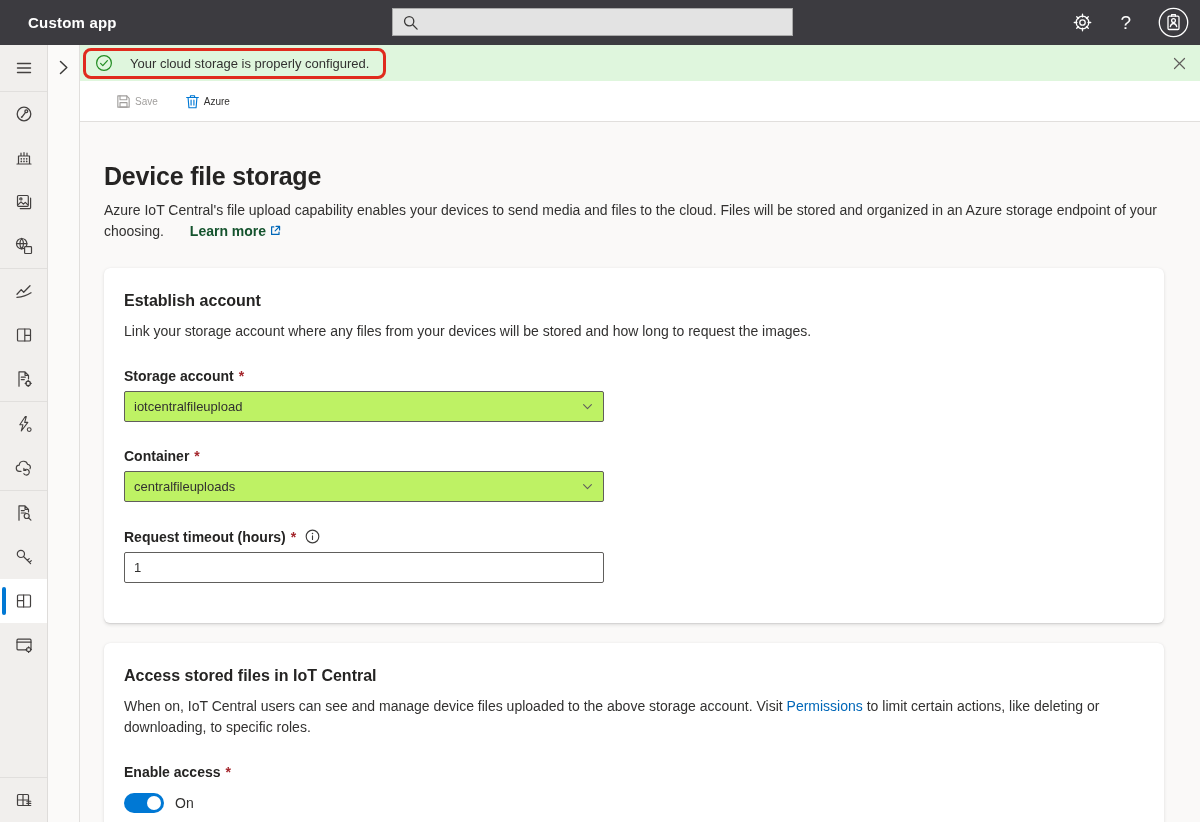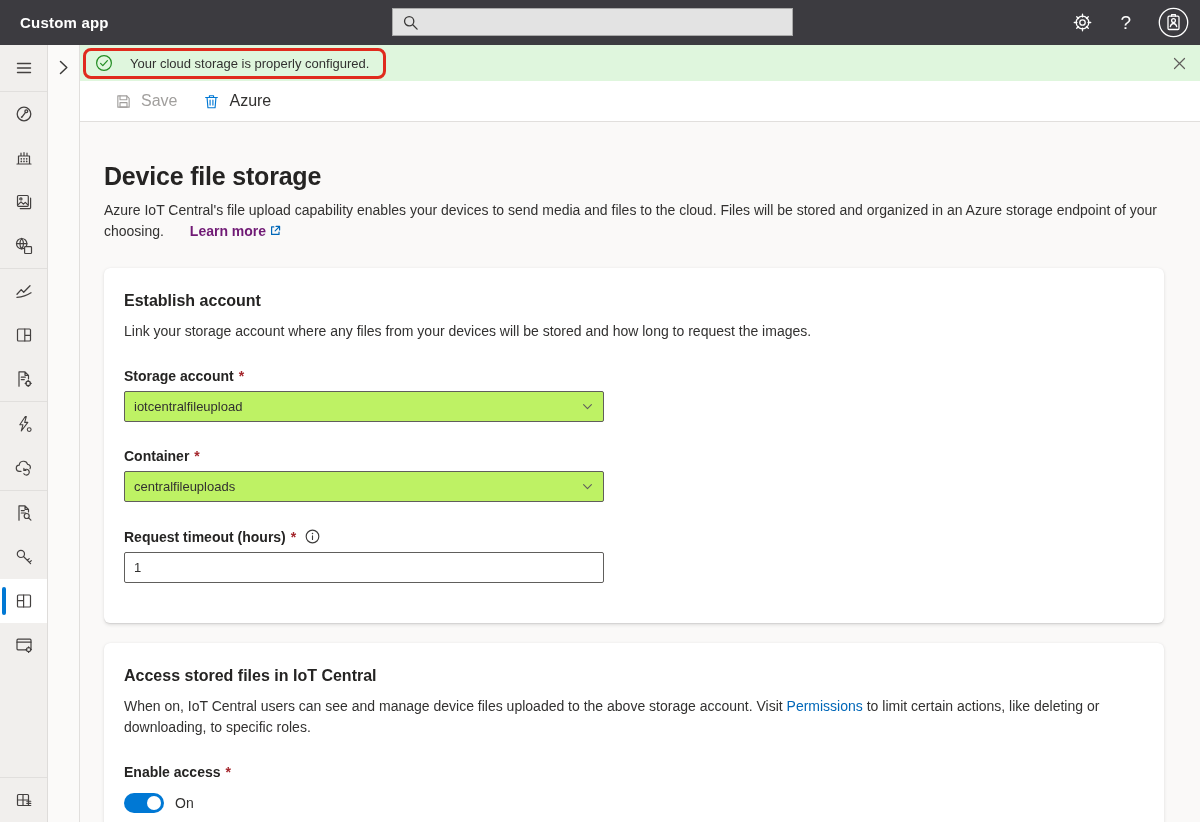--- a/index.html
+++ b/index.html
@@ -2,21 +2,21 @@
 <html><head>
 <meta charset="utf-8">
 <style>
   * { margin:0; padding:0; box-sizing:border-box; }
   html,body { width:1200px; height:822px; }
   body { font-family:"Liberation Sans", sans-serif; color:#323130; background:#faf9f8; overflow:hidden; font-size:14px; }
   svg.icon { stroke:currentColor; fill:none; stroke-width:1.3; stroke-linecap:round; stroke-linejoin:round; display:block; }
 
   
   .topbar { height:45px; background:#3c3b40; display:flex; align-items:center; position:relative; }
-  .app-title { color:#fff; font-weight:700; font-size:15px; padding-left:20px; letter-spacing:.2px; }
+  .app-title { color:#fff; font-weight:700; font-size:15px; padding-left:28px; letter-spacing:.2px; }
   .search-box { position:absolute; left:392px; top:8px; width:401px; height:28px; background:#e3e3e3; border:1px solid #a9a9a9; display:flex; align-items:center; padding:0 9px; gap:7px; }
   .search-box input { border:none; background:transparent; outline:none; font-size:14px; color:#323130; width:100%; font-family:inherit; }
   .search-box input::placeholder { color:#484644; opacity:1; }
   .topbar-right { margin-left:auto; display:flex; align-items:center; gap:27px; padding-right:11px; color:#fff; }
   .help-glyph { font-size:19px; color:#fff; font-weight:400; line-height:1; }
 
   
   .shell { display:flex; height:777px; }
   .sidebar { width:48px; background:#f1efed; border-right:1px solid #dedcda; display:flex; flex-direction:column; flex:none; }
   .nav-group { border-bottom:1px solid #e1dfdd; }
@@ -31,28 +31,28 @@
   .main-col { flex:1; display:flex; flex-direction:column; min-width:0; }
 
   
   .banner { height:36px; background:#dff6dd; display:flex; align-items:center; padding:0 13px 0 3px; flex:none; }
   .banner-annotation { display:flex; align-items:center; gap:16px; border:3px solid #e02b1d; border-radius:8px; padding:0 14px 0 8px; height:31px; }
   .banner-text { font-size:13px; color:#323130; }
   .banner-close { margin-left:auto; color:#605e5c; cursor:pointer; display:flex; }
 
   
   .toolbar { height:41px; background:#fff; border-bottom:1px solid #e1dfdd; display:flex; align-items:center; padding-left:35px; gap:26px; flex:none; }
-  .tb-btn { display:flex; align-items:flex-end; gap:9px; font-size:16px; color:#323130; cursor:pointer; background:none; border:none; font-family:inherit; }
+  .tb-btn { display:flex; align-items:center; gap:3px; font-size:10px; color:#323130; cursor:pointer; background:none; border:none; font-family:inherit; }
   .tb-btn.disabled { color:#a19f9d; cursor:default; }
 
   
   .content { flex:1; padding:20px 36px 0 24px; background:#faf9f8; overflow:hidden; }
   .page-title { font-size:25px; font-weight:700; color:#252423; margin:20px 0 9px; letter-spacing:-.2px; }
   .page-desc { font-size:14px; line-height:21px; color:#323130; }
-  a.link { color:#701a75; font-weight:700; text-decoration:none; cursor:pointer;padding-left:22px; }
+  a.link { color:#14532d; font-weight:700; text-decoration:none; cursor:pointer;padding-left:22px; }
   a.link-normal { color:#0067b8; font-weight:400; text-decoration:none; cursor:pointer; }
   .ext-icon { display:inline-block; vertical-align:-1px; margin-left:3px; }
 
   .card { background:#fff; border-radius:6px; box-shadow:0 1.6px 3.6px rgba(0,0,0,.11), 0 .3px .9px rgba(0,0,0,.07); padding:24px 20px 40px; margin-top:26px; }
   .card + .card { margin-top:20px; padding-bottom:38px; }
   .card-title { font-size:16px; font-weight:700; color:#252423; }
   .card-sub { font-size:14px; color:#323130; margin-top:11px; line-height:21px; }
   .field-label { font-size:14px; font-weight:700; color:#252423; margin-top:26px; display:flex; align-items:center; }
   .required { color:#a4262c; margin-left:5px; font-weight:700; }
   .info-wrap { margin-left:8px; display:flex; color:#3b3a39; }

